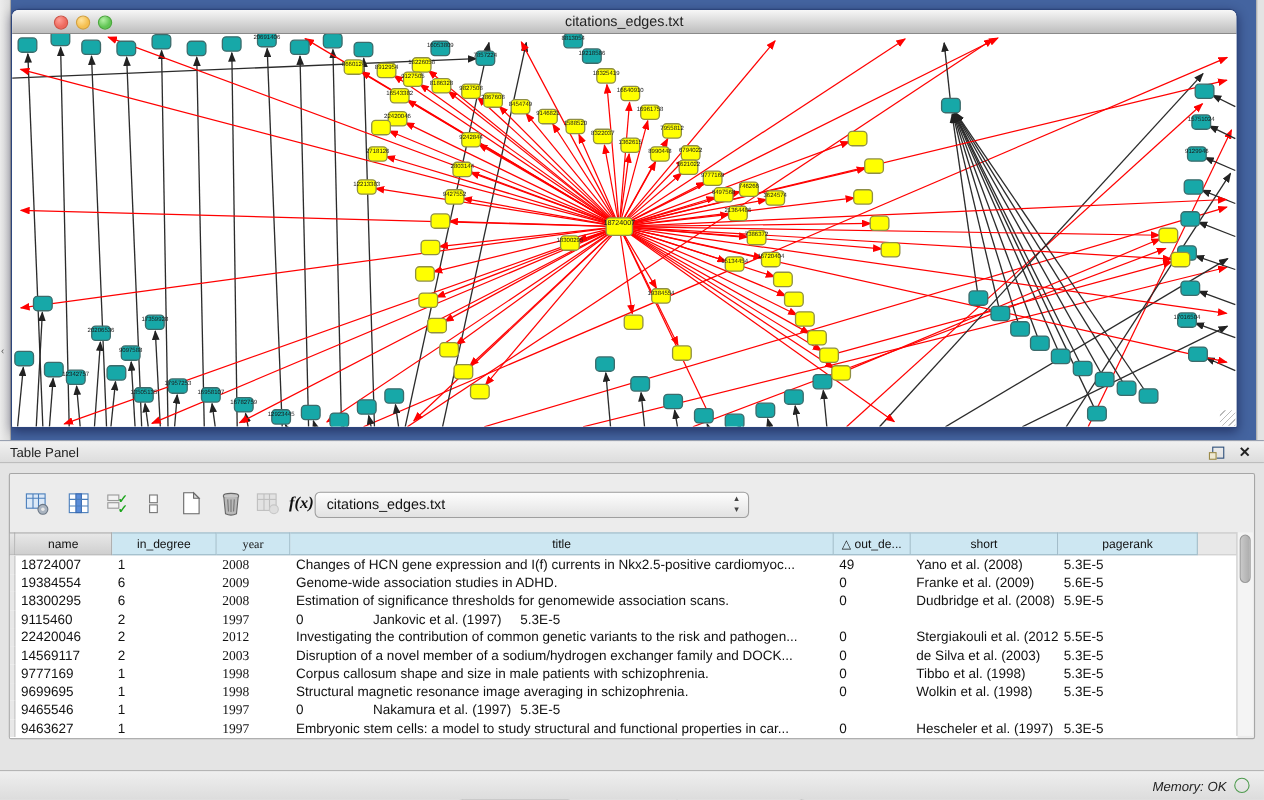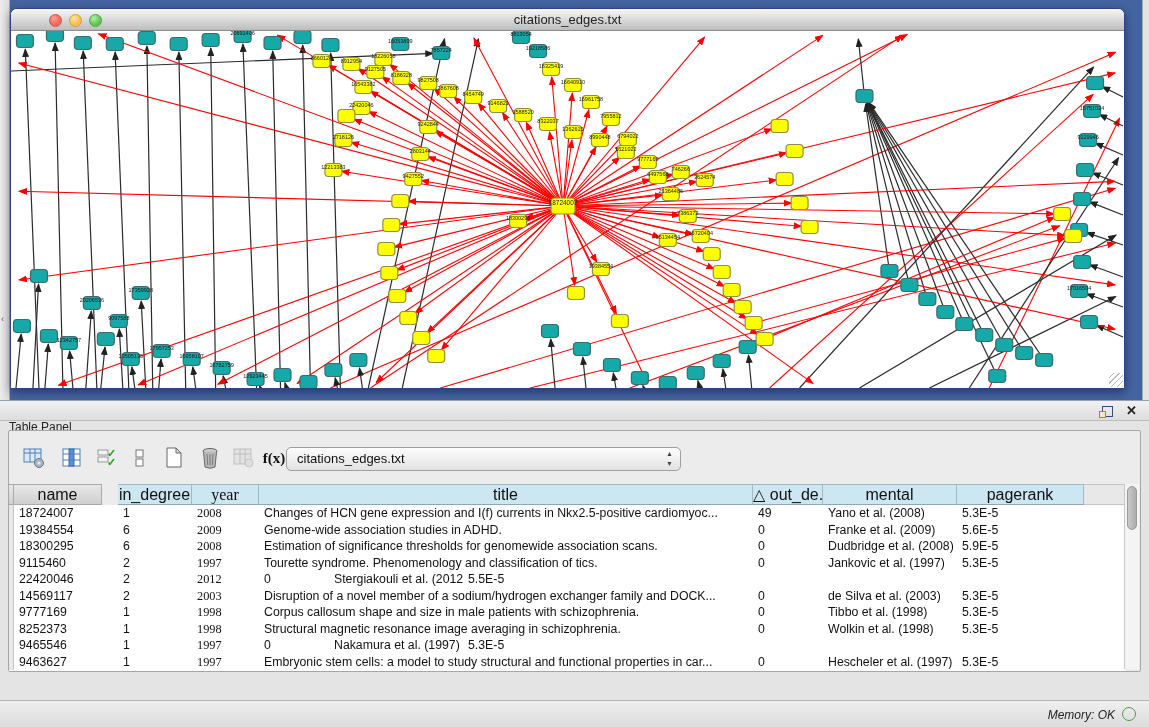--- a/index.html
+++ b/index.html
@@ -28,43 +28,43 @@
   .light.green { left:78px; background:radial-gradient(circle at 35% 30%,#b2f0a4,#61c554 60%); border:1px solid #4aa73c; }
   #canvas { position:absolute; left:0; top:22px; right:0; bottom:0; background:#fff; overflow:hidden; }
   #net { position:absolute; left:0; top:0; width:100%; height:100%; }
   #resize-grip { position:absolute; right:1px; bottom:1px; width:14px; height:14px;
     background:repeating-linear-gradient(135deg, transparent 0 3px, #aaa 3px 4px); opacity:.8; }
 
   
   #table-panel { position:absolute; left:0; top:400px; width:1149px; height:300px; background:#e4e4e4; }
   #panel-titlebar { position:absolute; left:0; top:0; width:100%; height:21px;
     background:linear-gradient(#f1f1f1,#ddd); border-top:1px solid #98a0b0; border-bottom:1px solid #bdbdbd; }
-  #panel-titlebar .ptitle { position:absolute; left:9px; top:3px; font-size:12px; color:#222;margin-top:16px; }
+  #panel-titlebar .ptitle { position:absolute; left:9px; top:3px; font-size:12px; color:#222; }
   #float-icon { position:absolute; right:36px; top:5px; width:11px; height:11px; border:1px solid #2e4f7a; }
   #float-icon i { position:absolute; left:-4px; top:4px; width:7px; height:7px;
     border:1px solid #9a8a4a; background:#efe9d2; display:block; }
   #close-icon { position:absolute; right:12px; top:2px; font-size:13px; font-weight:bold; color:#222; cursor:default; }
 
   #panel-box { position:absolute; left:8px; top:30px; width:1133px; height:242px;
     border:1px solid #a6a6a6; background:#ececec; border-radius:2px; }
   #toolbar { position:absolute; left:0; top:0; width:100%; height:53px; }
   .tb-icon { position:absolute; top:14px; width:26px; height:26px; display:flex;
     align-items:center; justify-content:center; }
-  .fx { font-family:"Liberation Serif", serif; font-weight:bold; font-size:15px; color:#111; }
+  .fx { font-family:"Liberation Serif", serif; font-style:italic; font-weight:bold; font-size:15px; color:#111; }
   #combo { position:absolute; left:277px; top:16px; width:395px; height:24px;
     border:1px solid #9f9f9f; border-radius:5px; background:linear-gradient(#fdfdfd,#e2e2e2);
     font-size:13px; color:#111; line-height:22px; padding-left:10px; }
   #combo .arrows { position:absolute; right:7px; top:1px; font-size:7px; color:#444; line-height:10px; text-align:center; }
 
-  #thead { position:absolute; left:0; top:53px; width:1116px; height:21px; display:flex; font-size:16px; }
+  #thead { position:absolute; left:0; top:53px; width:1116px; height:21px; display:flex; font-size:11px; }
   .hc { height:21px; border-right:1px solid #9fb9c6; border-top:1px solid #9fb9c6; border-bottom:1px solid #8ca8b6;
     background:#cde7f2; text-align:center; line-height:20px; color:#111; overflow:hidden; white-space:nowrap; }
   .hc.gray { background:linear-gradient(#e8e8e8,#cfcfcf); border-color:#aaa; }
   .hc.filler { background:#e8e8e8; border-color:#c5c5c5; }
-  .c0{width:5px;} .c1{width:88px;} .c2{width:74px;margin-left:16px;} .c3{width:67px;font-family:Liberation Serif, serif;} .c4{width:494px;}
+  .c0{width:5px;} .c1{width:88px;} .c2{width:95px;} .c3{width:67px;font-family:Liberation Serif, serif;} .c4{width:494px;}
   .c5{width:70px;} .c6{width:134px;} .c7{width:127px;} .c8{flex:1;}
   #rows { position:absolute; left:0; top:74px; width:1116px; height:166px; background:#fff; overflow:hidden; }
   .trow { display:flex; height:16.5px; font-size:12.3px; line-height:16.5px; color:#111; }
   .td { overflow:hidden; white-space:nowrap; padding-left:5px; }
   .td.gut { padding:0; background:#e8e8e8; border-right:1px solid #c5c5c5; }
   #tbody-rest { position:absolute; left:0; top:74px; width:1116px; bottom:1px; background:#fff; z-index:-1; }
   #vscroll { position:absolute; right:1px; top:53px; bottom:2px; width:15px;
     background:#f4f4f4; border-left:1px solid #c8c8c8; }
   #vscroll .thumb { position:absolute; left:2px; top:2px; width:10px; height:44px;
     background:linear-gradient(90deg,#c9c9c9,#adadad); border-radius:5px; border:1px solid #9a9a9a; }
@@ -764,21 +764,21 @@
       </div>
     </div>
 
     <div id="thead">
       <div class="hc gray c0"></div>
       <div class="hc gray c1">name</div>
       <div class="hc c2">in_degree</div>
       <div class="hc c3">year</div>
       <div class="hc c4">title</div>
       <div class="hc c5"><span>△ </span><span>out_de...</span></div>
-      <div class="hc c6">mental</div>
+      <div class="hc c6">short</div>
       <div class="hc c7">pagerank</div>
       <div class="hc filler c8"></div>
     </div>
     <div id="tbody-rest"></div>
     <div id="rows">
         <div class="trow">
           <div class="td gut c0"></div>
           <div class="td c1">18724007</div>
           <div class="td c2">1</div>
           <div class="td c3">2008</div>
@@ -805,30 +805,30 @@
           <div class="td c4">Estimation of significance thresholds for genomewide association scans.</div>
           <div class="td c5">0</div>
           <div class="td c6">Dudbridge et al. (2008)</div>
           <div class="td c7">5.9E-5</div>
         </div>
         <div class="trow">
           <div class="td gut c0"></div>
           <div class="td c1">9115460</div>
           <div class="td c2">2</div>
           <div class="td c3">1997</div>
-          <div class="td c4">Tourette syndrome. Phenomenology and classification of tics.</div>
           <div class="td c5">0</div>
           <div class="td c6">Jankovic et al. (1997)</div>
           <div class="td c7">5.3E-5</div>
         </div>
         <div class="trow">
           <div class="td gut c0"></div>
           <div class="td c1">22420046</div>
           <div class="td c2">2</div>
           <div class="td c3">2012</div>
+          <div class="td c4">Investigating the contribution of common genetic variants to the risk and pathogen...</div>
           <div class="td c5">0</div>
           <div class="td c6">Stergiakouli et al. (2012)</div>
           <div class="td c7">5.5E-5</div>
         </div>
         <div class="trow">
           <div class="td gut c0"></div>
           <div class="td c1">14569117</div>
           <div class="td c2">2</div>
           <div class="td c3">2003</div>
           <div class="td c4">Disruption of a novel member of a sodium/hydrogen exchanger family and DOCK...</div>
@@ -841,21 +841,21 @@
           <div class="td c1">9777169</div>
           <div class="td c2">1</div>
           <div class="td c3">1998</div>
           <div class="td c4">Corpus callosum shape and size in male patients with schizophrenia.</div>
           <div class="td c5">0</div>
           <div class="td c6">Tibbo et al. (1998)</div>
           <div class="td c7">5.3E-5</div>
         </div>
         <div class="trow">
           <div class="td gut c0"></div>
-          <div class="td c1">8252373</div>
+          <div class="td c1">9699695</div>
           <div class="td c2">1</div>
           <div class="td c3">1998</div>
           <div class="td c4">Structural magnetic resonance image averaging in schizophrenia.</div>
           <div class="td c5">0</div>
           <div class="td c6">Wolkin et al. (1998)</div>
           <div class="td c7">5.3E-5</div>
         </div>
         <div class="trow">
           <div class="td gut c0"></div>
           <div class="td c1">9465546</div>

